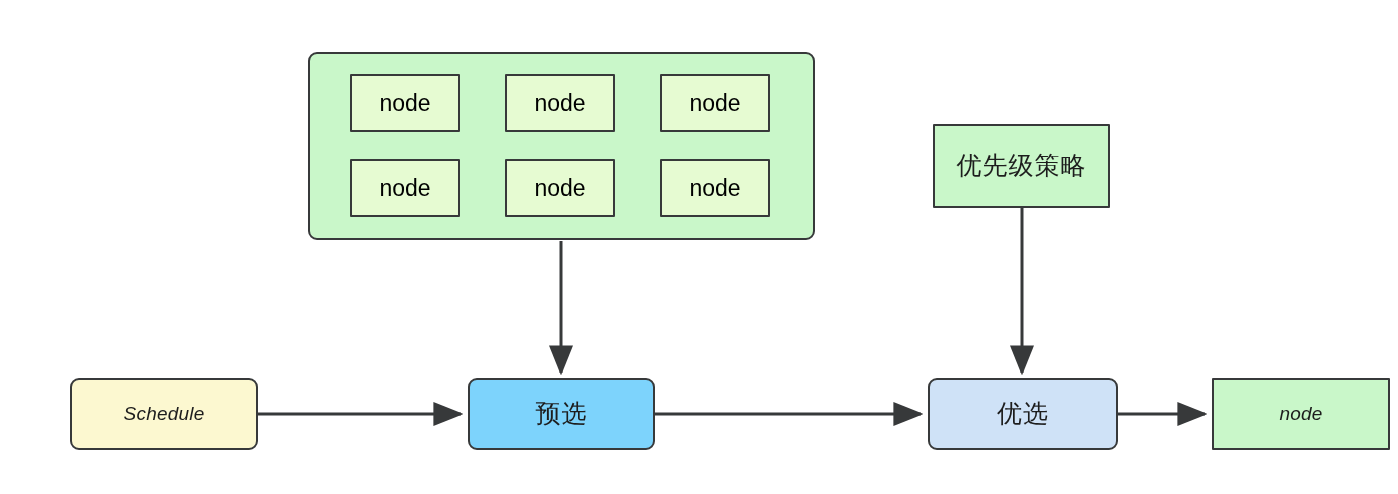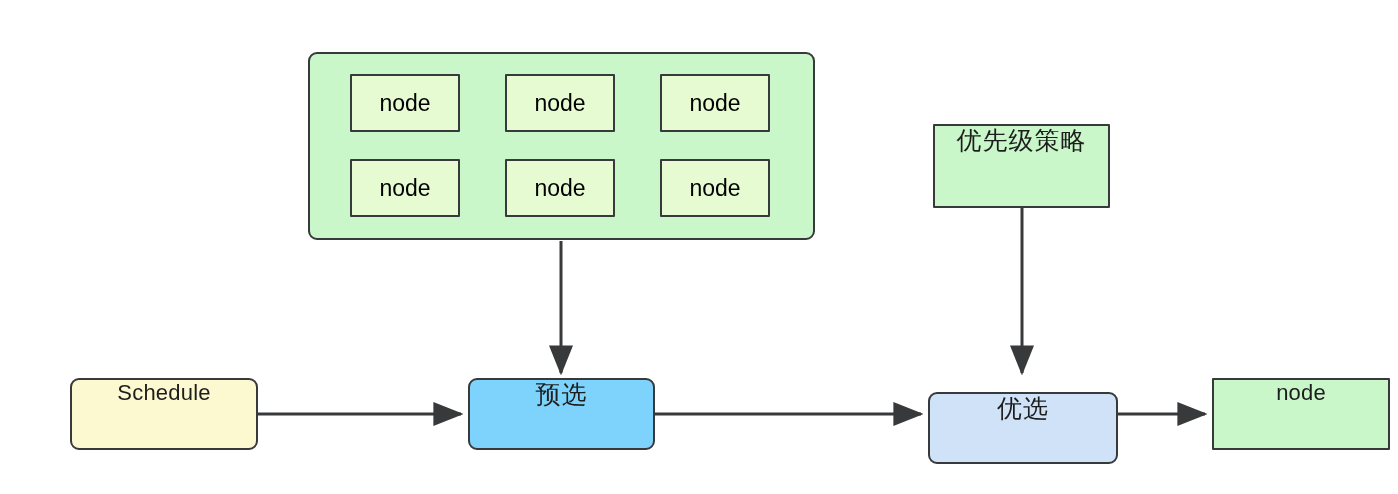--- a/index.html
+++ b/index.html
@@ -23,37 +23,38 @@
     left: 0;
     top: 0;
     width: 1398px;
     height: 494px;
   }
   .node-box {
     position: absolute;
     box-sizing: border-box;
     border: 2.5px solid #37393a;
     display: flex;
-    align-items: flex-start;
+    align-items: center;
     justify-content: center;
     text-align: center;
     color: #1d1d1d;
     line-height: 1.2;
     z-index: 3;
   }
   .rounded {
     border-radius: 9px;
   }
   .sharp {
     border-radius: 1px;
   }
   .label-en {
     font-family: "Liberation Sans", "DejaVu Sans", sans-serif;
-    font-size: 22px;
+    font-size: 19px;
     letter-spacing: 0.2px;
+    font-style: italic;
   }
   .label-cn {
     font-family: "DejaVu Sans", "Liberation Sans", sans-serif;
     font-size: 25px;
     letter-spacing: 1px;
   }
   .label-node-cell {
     font-family: "Liberation Sans", "DejaVu Sans", sans-serif;
     font-size: 23px;
   }
@@ -131,21 +132,21 @@
   </div>
 
   <div class="node-box rounded" style="left:468px; top:378px; width:187px; height:72px; background:#7dd3fc;">
     <span class="label-cn">预选</span>
   </div>
 
   <div class="node-box sharp" style="left:933px; top:124px; width:177px; height:84px; background:#c9f7c9;">
     <span class="label-cn">优先级策略</span>
   </div>
 
-  <div class="node-box rounded" style="left:928px; top:392px; width:190px; height:72px; background:#cfe2f7;">
+  <div class="node-box rounded" style="left:928px; top:378px; width:190px; height:72px; background:#cfe2f7;">
     <span class="label-cn">优选</span>
   </div>
 
   <div class="node-box sharp" style="left:1212px; top:378px; width:178px; height:72px; background:#c9f7c9;">
     <span class="label-en">node</span>
   </div>
 
 </div>
 
 </body></html>

